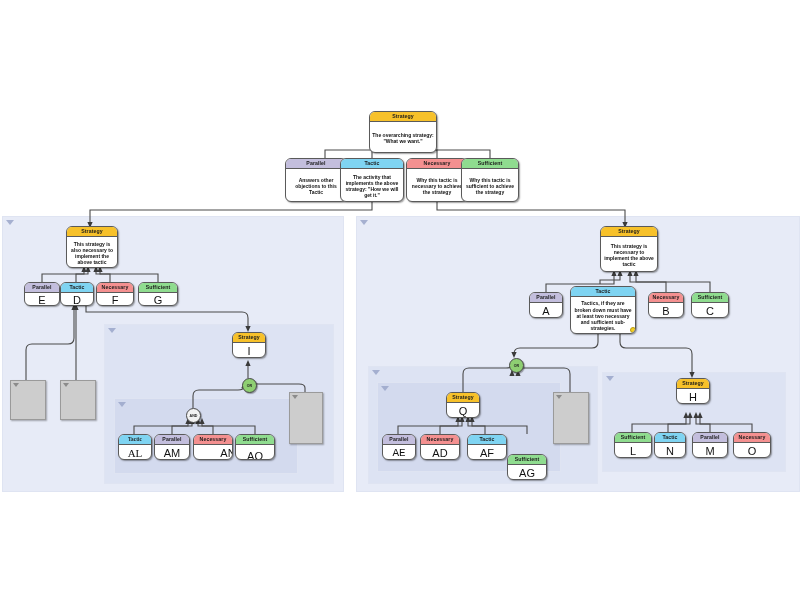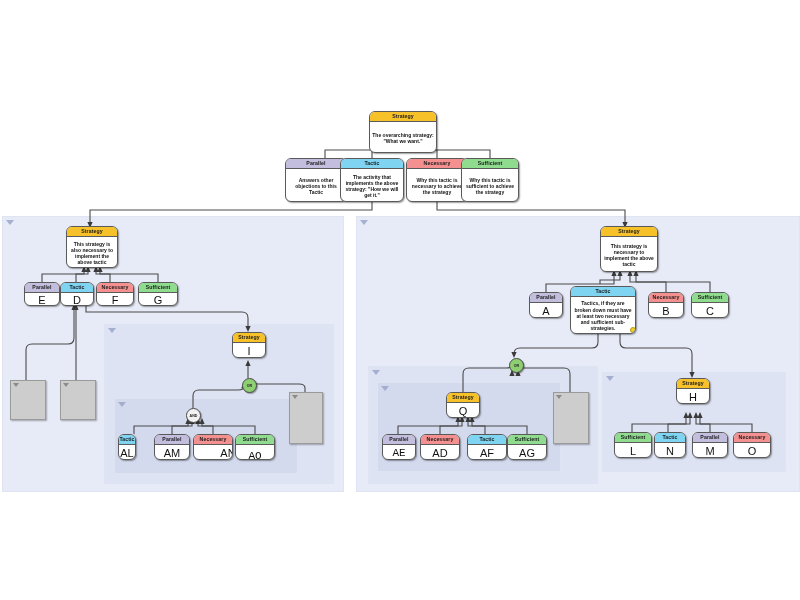--- a/index.html
+++ b/index.html
@@ -240,35 +240,35 @@
     <span>OR</span>
   </div>
   <div class="gate and" style="left:186px;top:408px;">
     <span>AND</span>
   </div>
 
   <div class="ghost" style="left:289px;top:392px;width:32px;height:50px;">
     <div class="tri"></div>
   </div>
 
-  <div class="node" style="left:118px;top:434px;width:18px;height:26px;">
+  <div class="node" style="left:118px;top:434px;width:34px;height:26px;font-family:Liberation Serif, serif;">
     <div class="hdr h-tactic">Tactic</div>
     <div class="bdy letter" style="height:16px;">AL</div>
   </div>
   <div class="node" style="left:154px;top:434px;width:36px;height:26px;">
     <div class="hdr h-parallel">Parallel</div>
     <div class="bdy letter" style="height:16px;">AM</div>
   </div>
   <div class="node" style="left:193px;top:434px;width:40px;height:26px;">
     <div class="hdr h-necessary">Necessary</div>
     <div class="bdy letter" style="height:16px;padding-left:32px;">AN</div>
   </div>
   <div class="node" style="left:235px;top:434px;width:40px;height:26px;">
     <div class="hdr h-sufficient">Sufficient</div>
-    <div class="bdy letter" style="height:22px;font-family:Liberation Mono, monospace;">AO</div>
+    <div class="bdy letter" style="height:22px;">AO</div>
   </div>
 
   <div class="node" style="left:600px;top:226px;width:58px;height:46px;">
     <div class="hdr h-strategy">Strategy</div>
     <div class="bdy desc" style="height:36px;">This strategy is necessary to implement the above tactic</div>
   </div>
 
   <div class="node" style="left:529px;top:292px;width:34px;height:26px;">
     <div class="hdr h-parallel">Parallel</div>
     <div class="bdy letter" style="height:16px;">A</div>
@@ -307,21 +307,21 @@
     <div class="bdy letter" style="height:16px;font-family:Liberation Mono, monospace;">AE</div>
   </div>
   <div class="node" style="left:420px;top:434px;width:40px;height:26px;">
     <div class="hdr h-necessary">Necessary</div>
     <div class="bdy letter" style="height:16px;">AD</div>
   </div>
   <div class="node" style="left:467px;top:434px;width:40px;height:26px;">
     <div class="hdr h-tactic">Tactic</div>
     <div class="bdy letter" style="height:16px;">AF</div>
   </div>
-  <div class="node" style="left:507px;top:434px;width:40px;height:26px;">
+  <div class="node" style="left:507px;top:454px;width:40px;height:26px;">
     <div class="hdr h-sufficient">Sufficient</div>
     <div class="bdy letter" style="height:16px;">AG</div>
   </div>
 
   <div class="node" style="left:676px;top:378px;width:34px;height:26px;">
     <div class="hdr h-strategy">Strategy</div>
     <div class="bdy letter" style="height:16px;">H</div>
   </div>
 
   <div class="node" style="left:614px;top:432px;width:38px;height:26px;">

